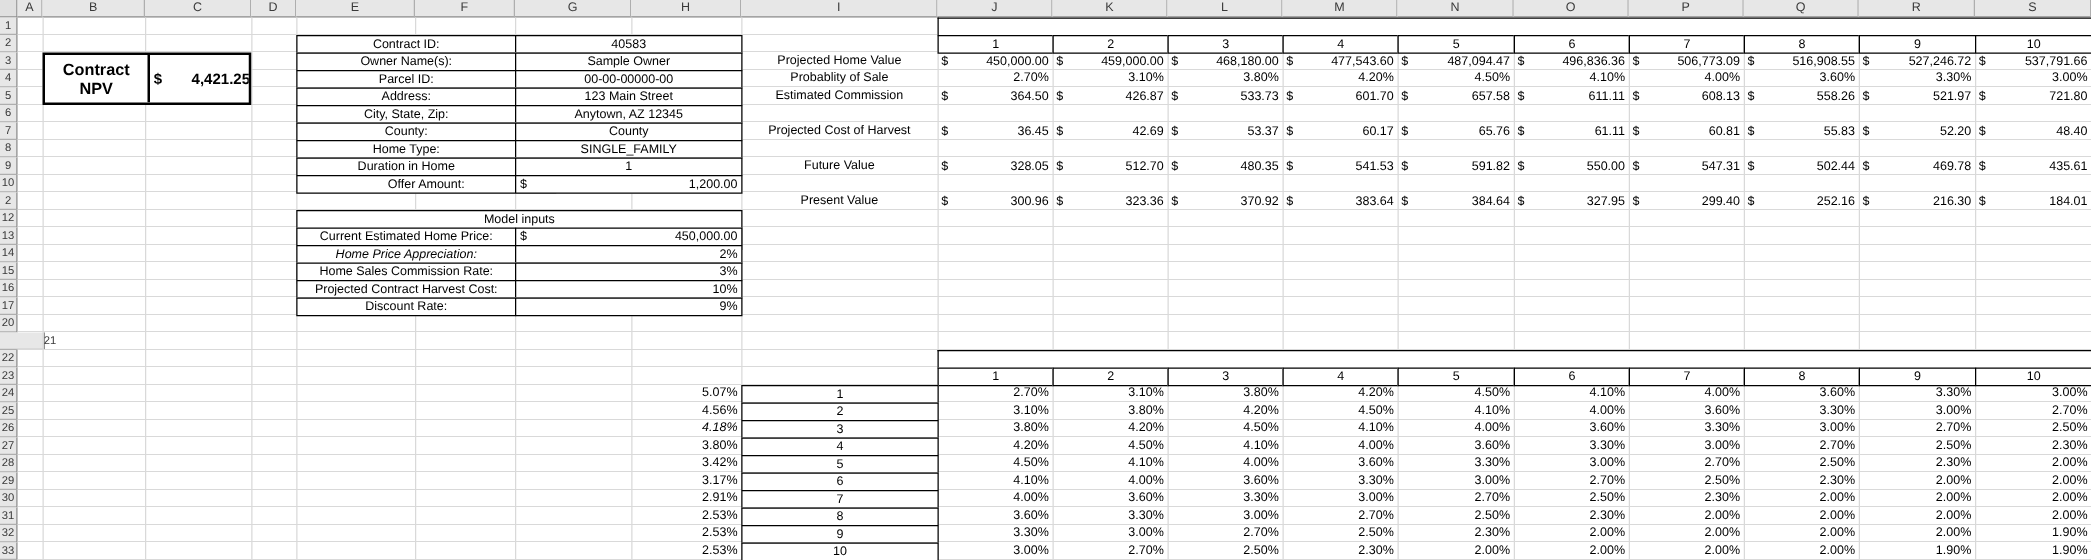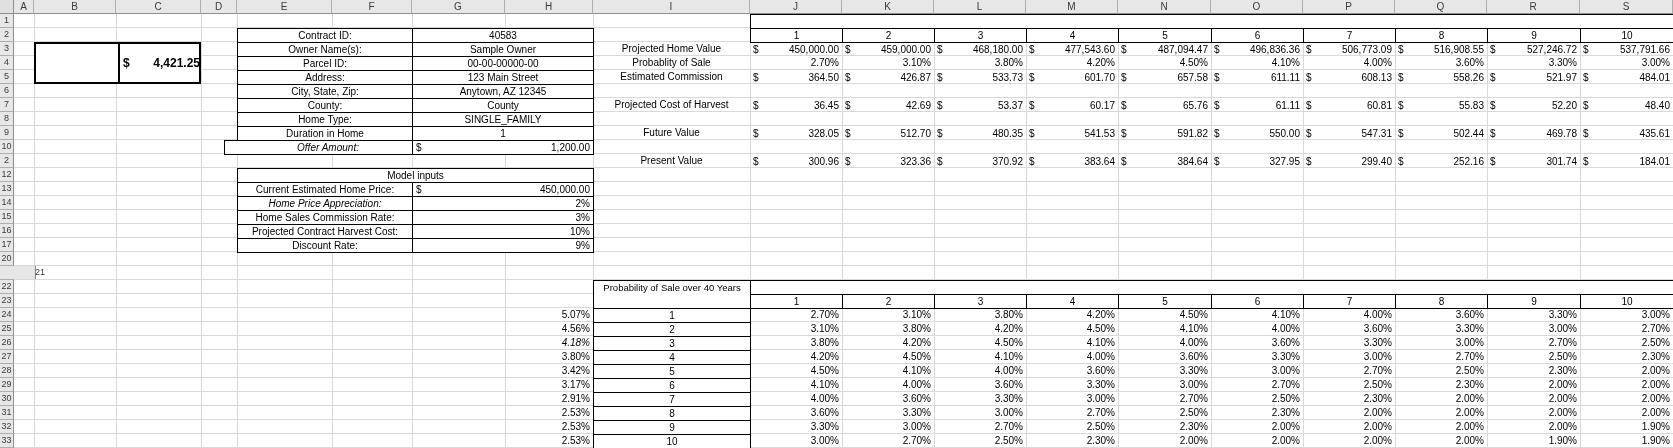--- a/index.html
+++ b/index.html
@@ -107,20 +107,21 @@
       <div class="vline" style="left: 828px;"></div>
       <div class="vline" style="left: 920px;"></div>
       <div class="vline" style="left: 1012px;"></div>
       <div class="vline" style="left: 1104px;"></div>
       <div class="vline" style="left: 1197px;"></div>
       <div class="vline" style="left: 1289px;"></div>
       <div class="vline" style="left: 1381px;"></div>
       <div class="vline" style="left: 1473px;"></div>
       <div class="vline" style="left: 1566px;"></div>
       <div class="cell npvbox" style="left: 20px; top: 28px; width: 167px; height: 42px;">
+        <div class="cell npvlbl" style="left: 0px; top: 0px; width: 82px; height: 100%;">Contract NPV</div>
         <div class="cell npvval acct" style="left: 82px; top: 0px; width: 85px; height: 100%;">
           <div class="sym">$</div>
           <div class="num">4,421.25</div>
         </div>
       </div>
       <div class="cell bb center" style="left: 223px; top: 14px; width: 176px; height: 15px;">Contract ID:</div>
       <div class="cell bb center" style="left: 398px; top: 14px; width: 182px; height: 15px;">40583</div>
       <div class="cell bb center" style="left: 223px; top: 28px; width: 176px; height: 15px;">Owner Name(s):</div>
       <div class="cell bb center" style="left: 398px; top: 28px; width: 182px; height: 15px;">Sample Owner</div>
       <div class="cell bb center" style="left: 223px; top: 42px; width: 176px; height: 15px;">Parcel ID:</div>
@@ -128,21 +129,21 @@
       <div class="cell bb center" style="left: 223px; top: 56px; width: 176px; height: 32px;">Address:</div>
       <div class="cell bb center" style="left: 398px; top: 56px; width: 182px; height: 15px;">123 Main Street</div>
       <div class="cell bb center" style="left: 223px; top: 70px; width: 176px; height: 15px;">City, State, Zip:</div>
       <div class="cell bb center" style="left: 398px; top: 70px; width: 182px; height: 15px;">Anytown, AZ 12345</div>
       <div class="cell bb center" style="left: 223px; top: 84px; width: 176px; height: 15px;">County:</div>
       <div class="cell bb center" style="left: 398px; top: 84px; width: 182px; height: 15px;">County</div>
       <div class="cell bb center" style="left: 223px; top: 98px; width: 176px; height: 15px;">Home Type:</div>
       <div class="cell bb center" style="left: 398px; top: 98px; width: 182px; height: 15px;">SINGLE_FAMILY</div>
       <div class="cell bb center" style="left: 223px; top: 112px; width: 176px; height: 15px;">Duration in Home</div>
       <div class="cell bb center" style="left: 398px; top: 112px; width: 182px; height: 15px;">1</div>
-      <div class="cell bb center" style="left: 210px; top: 126px; width: 208px; height: 15px; font-style: italic;">Offer Amount:</div>
+      <div class="cell bb center" style="left: 223px; top: 126px; width: 208px; height: 15px;">Offer Amount:</div>
       <div class="cell bb acct" style="left: 398px; top: 126px; width: 182px; height: 15px;">
         <div class="sym">$</div>
         <div class="num">1,200.00</div>
       </div>
       <div class="cell bb center" style="left: 223px; top: 154px; width: 357px; height: 32px;">Model inputs</div>
       <div class="cell bb center" style="left: 223px; top: 168px; width: 176px; height: 15px;">Current Estimated Home Price:</div>
       <div class="cell bb acct" style="left: 398px; top: 168px; width: 182px; height: 15px;">
         <div class="sym">$</div>
         <div class="num">450,000.00</div>
       </div>
@@ -249,21 +250,21 @@
       <div class="cell acct" style="left: 1381px; top: 56px; width: 92px; height: 14px;">
         <div class="sym">$</div>
         <div class="num">558.26</div>
       </div>
       <div class="cell acct" style="left: 1473px; top: 56px; width: 93px; height: 14px;">
         <div class="sym">$</div>
         <div class="num">521.97</div>
       </div>
       <div class="cell acct" style="left: 1566px; top: 56px; width: 93px; height: 14px;">
         <div class="sym">$</div>
-        <div class="num">484.01</div>
+        <div class="num">721.80</div>
       </div>
       <div class="cell center" style="left: 579px; top: 84px; width: 157px; height: 14px;">Projected Cost of Harvest</div>
       <div class="cell acct" style="left: 736px; top: 84px; width: 92px; height: 14px;">
         <div class="sym">$</div>
         <div class="num">36.45</div>
       </div>
       <div class="cell acct" style="left: 828px; top: 84px; width: 92px; height: 14px;">
         <div class="sym">$</div>
         <div class="num">42.69</div>
       </div>
@@ -368,27 +369,26 @@
       <div class="cell acct" style="left: 1289px; top: 140px; width: 92px; height: 14px;">
         <div class="sym">$</div>
         <div class="num">299.40</div>
       </div>
       <div class="cell acct" style="left: 1381px; top: 140px; width: 92px; height: 14px;">
         <div class="sym">$</div>
         <div class="num">252.16</div>
       </div>
       <div class="cell acct" style="left: 1473px; top: 140px; width: 93px; height: 14px;">
         <div class="sym">$</div>
-        <div class="num">301.74</div>
+        <div class="num">216.30</div>
       </div>
       <div class="cell acct" style="left: 1566px; top: 140px; width: 93px; height: 14px;">
         <div class="sym">$</div>
         <div class="num">184.01</div>
       </div>
-      <div class="cell bb center small" style="left: 579px; top: 266px; width: 158px; height: 29px;">Probability of Sale over 40 Years</div>
       <div class="cell strip" style="left: 736px; top: 266px; width: 924px; height: 15px;"></div>
       <div class="cell bb center" style="left: 736px; top: 280px; width: 93px; height: 15px;">1</div>
       <div class="cell bb center" style="left: 828px; top: 280px; width: 93px; height: 15px;">2</div>
       <div class="cell bb center" style="left: 920px; top: 280px; width: 93px; height: 15px;">3</div>
       <div class="cell bb center" style="left: 1012px; top: 280px; width: 93px; height: 15px;">4</div>
       <div class="cell bb center" style="left: 1104px; top: 280px; width: 94px; height: 15px;">5</div>
       <div class="cell bb center" style="left: 1197px; top: 280px; width: 93px; height: 15px;">6</div>
       <div class="cell bb center" style="left: 1289px; top: 280px; width: 93px; height: 15px;">7</div>
       <div class="cell bb center" style="left: 1381px; top: 280px; width: 93px; height: 15px;">8</div>
       <div class="cell bb center" style="left: 1473px; top: 280px; width: 94px; height: 15px;">9</div>

